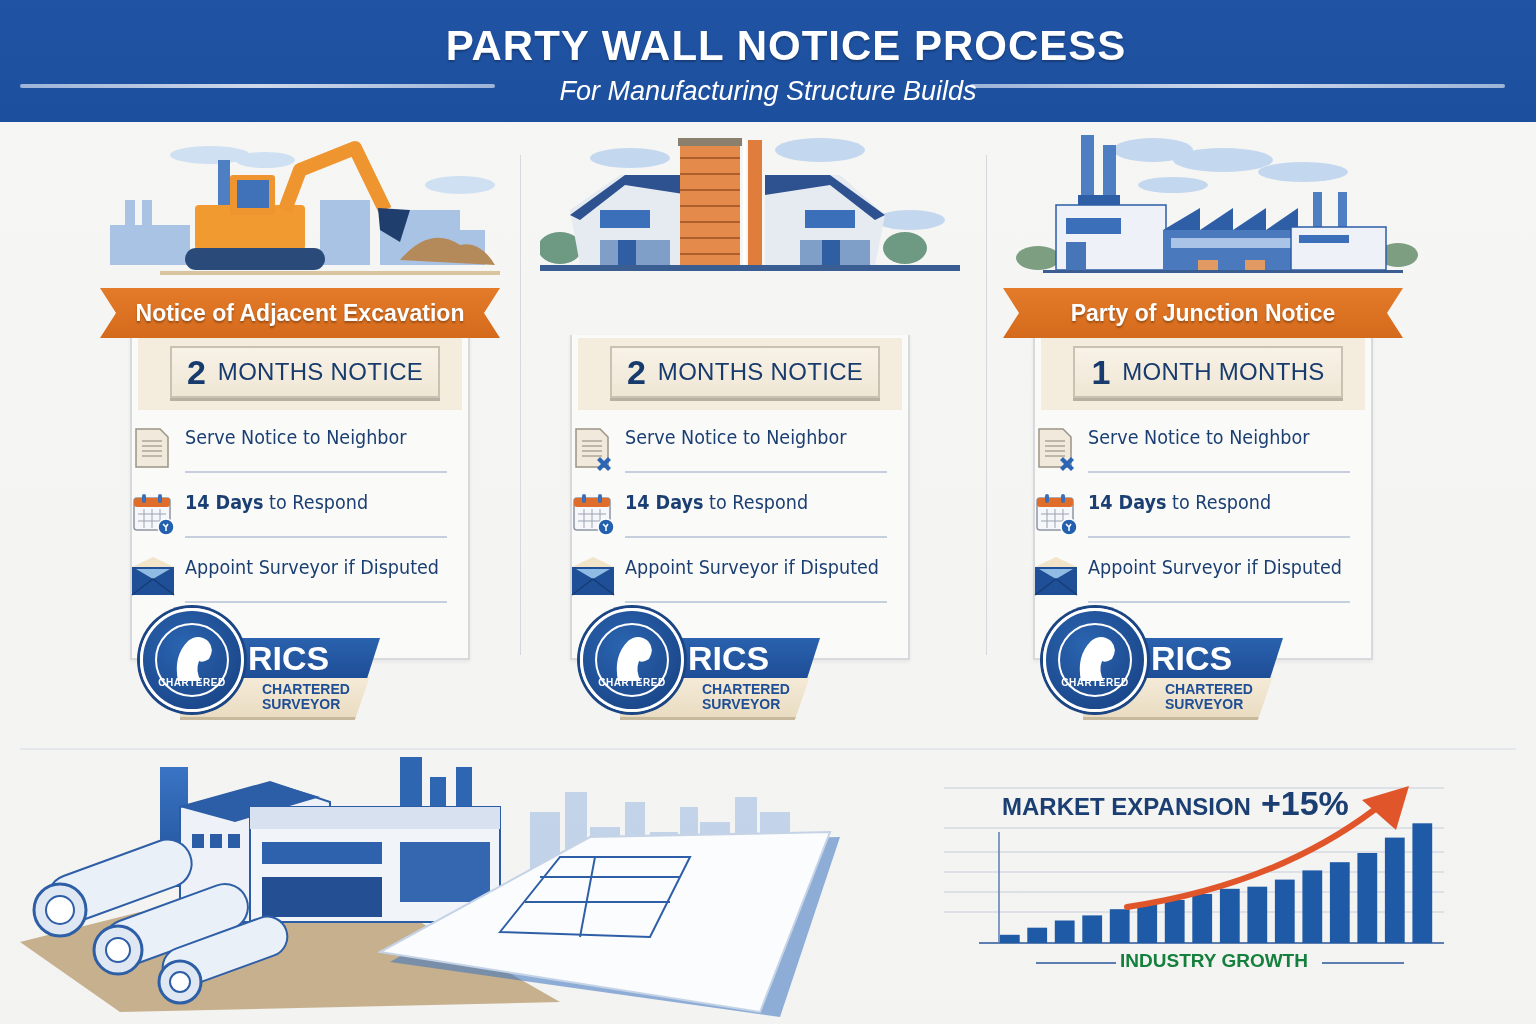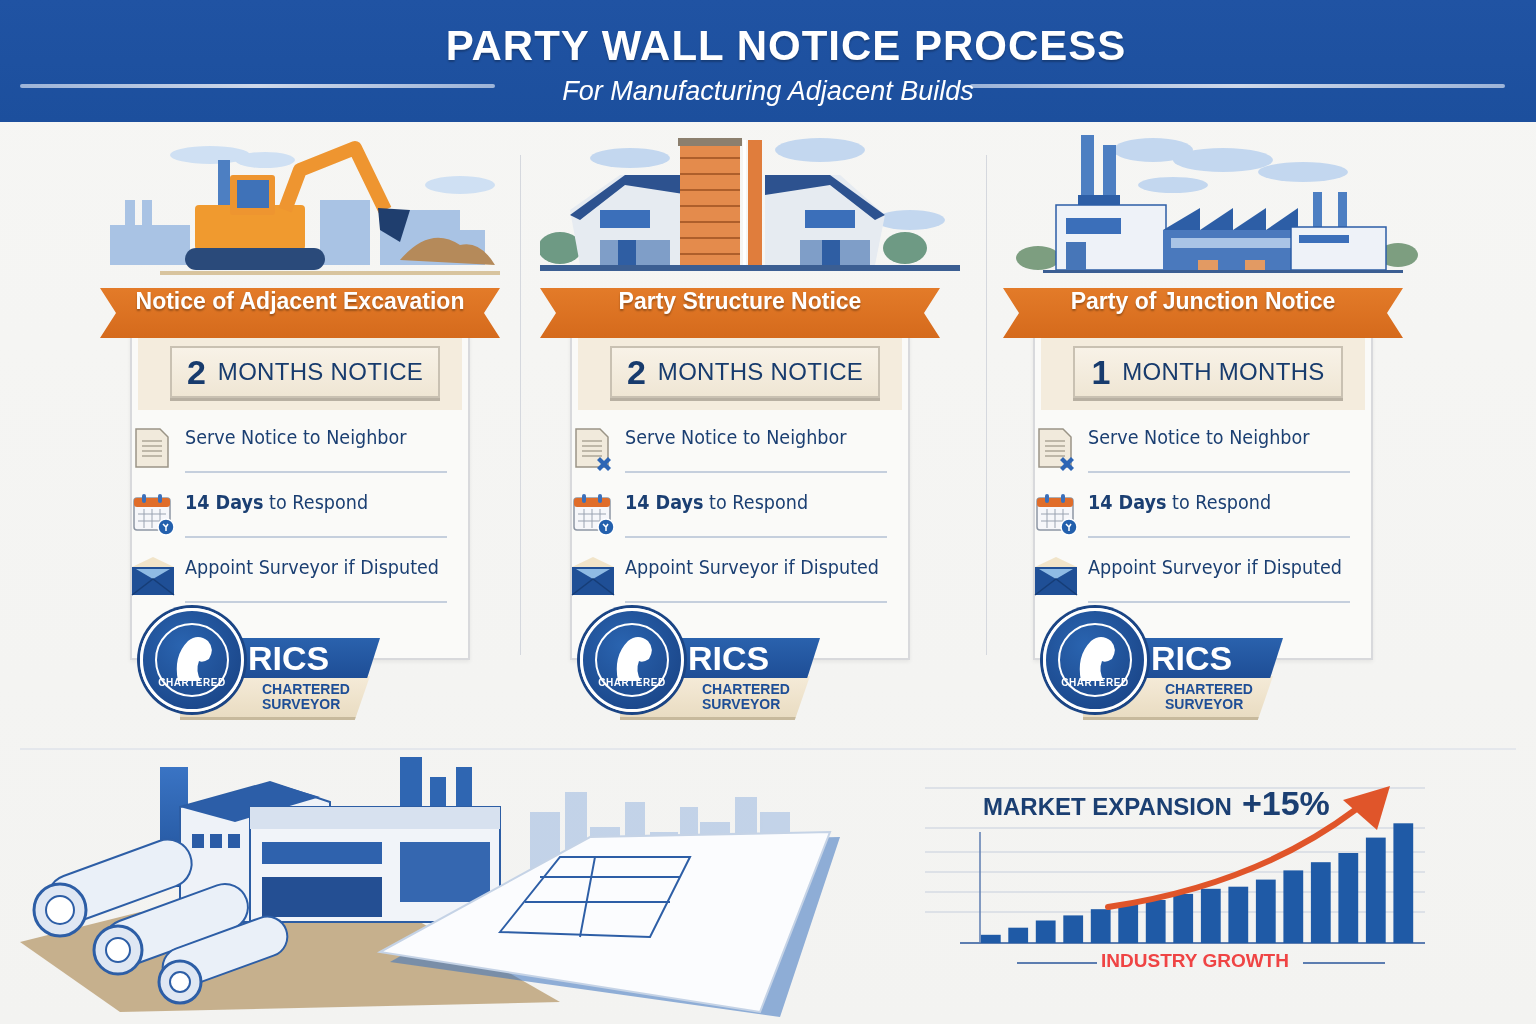--- a/index.html
+++ b/index.html
@@ -31,21 +31,21 @@
   .illus { position: absolute; left: 0; top: 0; width: 420px; height: 150px; }
   .card-panel {
     position: absolute; left: 30px; top: 205px; width: 340px; height: 325px;
     background: #fafaf8; border: 2px solid #d8d9dc; border-top: none;
     box-shadow: 0 2px 4px rgba(0,0,0,0.06);
   }
   .ribbon {
     position: absolute; left: 0; top: 158px; width: 400px; height: 50px;
     background: linear-gradient(#e37b29, #d56a1c);
     clip-path: polygon(0 0, 100% 0, 96% 50%, 100% 100%, 0 100%, 4% 50%);
-    display: flex; align-items: flex-start; justify-content: center;
+    display: flex; align-items: center; justify-content: center;
     color: #fff; font-weight: 700; font-size: 23px;
     text-shadow: 0 2px 2px rgba(0,0,0,0.3);
   }
   .notice-band {
     position: absolute; left: 38px; top: 208px; width: 324px; height: 72px;
     background: #f4ecdd;
   }
   .notice-plaque {
     position: absolute; left: 32px; top: 8px; width: 270px; height: 52px;
     background: linear-gradient(#f8f2e7, #efe6d4);
@@ -85,39 +85,39 @@
   }
   .rics-seal-inner { position: absolute; left: 12px; top: 12px; width: 74px; height: 74px; border-radius: 50%; border: 2px solid #fff; }
   .rics-seal-label {
     position: absolute; left: 0; width: 98px; top: 66px; text-align: center;
     color: #fff; font-size: 10px; font-weight: 700; letter-spacing: 0.5px;
   }
 
   
   .bottom-rule { position: absolute; left: 20px; top: 748px; width: 1496px; height: 2px; background: #e4e7ec; }
   .bottom-scene { position: absolute; left: 0; top: 752px; width: 900px; height: 272px; }
-  .chart { position: absolute; left: 925px; top: 770px; width: 500px; height: 230px; text-decoration: underline; }
+  .chart { position: absolute; left: 944px; top: 770px; width: 500px; height: 230px; text-decoration: underline; }
   .chart-title {
     position: absolute; left: 58px; top: 14px; color: #1b3f72; font-weight: 700;
     font-size: 24px; white-space: nowrap;
   }
   .chart-title .pct { font-size: 34px; margin-left: 10px; }
   .chart-xlabel {
     position: absolute; left: 0; width: 540px; top: 180px; text-align: center;
-    color: #ef4444; font-weight: 700; font-size: 19px;
+    color: #15803d; font-weight: 700; font-size: 19px;
   }
 </style>
 </head>
 <body>
 
 <div class="header">
   <div class="header-title">PARTY WALL NOTICE PROCESS</div>
   <div class="header-rule" style="left:20px;width:475px;"></div>
   <div class="header-rule" style="left:970px;width:535px;"></div>
-  <div class="header-sub">For Manufacturing Adjacent Builds</div>
+  <div class="header-sub">For Manufacturing Structure Builds</div>
 </div>
 
 <div class="divider-v" style="left:520px;"></div>
 <div class="divider-v" style="left:986px;"></div>
 
 <div id="cards">
     <div class="column" style="left: 100px;">
     <svg class="illus" viewBox="0 0 420 150">
     <g fill="#cfe0f3">
           <ellipse cx="110" cy="25" rx="40" ry="9"></ellipse>
@@ -237,23 +237,20 @@
       <line x1="140" y1="76" x2="200" y2="76"></line>
           <line x1="140" y1="92" x2="200" y2="92"></line>
           <line x1="140" y1="108" x2="200" y2="108"></line>
           <line x1="140" y1="124" x2="200" y2="124"></line>
     </g>
     <rect x="203" y="10" width="3" height="128" fill="#fff"></rect>
     <rect x="208" y="10" width="14" height="128" fill="#e07d3c"></rect>
     <rect x="0" y="135" width="420" height="6" fill="#3b5e92"></rect>
   </svg>
     <div class="card-panel"></div>
-    <div class="ribbon">
-        <span>Party Structure Notice</span>
-      </div>
     <div class="notice-band">
       <div class="notice-plaque">
         <span class="notice-num">2</span>
         <span class="notice-txt">MONTHS NOTICE</span>
       </div>
     </div>
     <div class="step" style="top:295px">
       <svg class="step-icon" viewBox="0 0 46 46">
   <path d="M6 4 L30 4 L38 12 L38 42 L6 42 Z" fill="#f1eadc" stroke="#9a9486" stroke-width="1.5"></path>
   <g stroke="#a39b8b" stroke-width="1.3">

